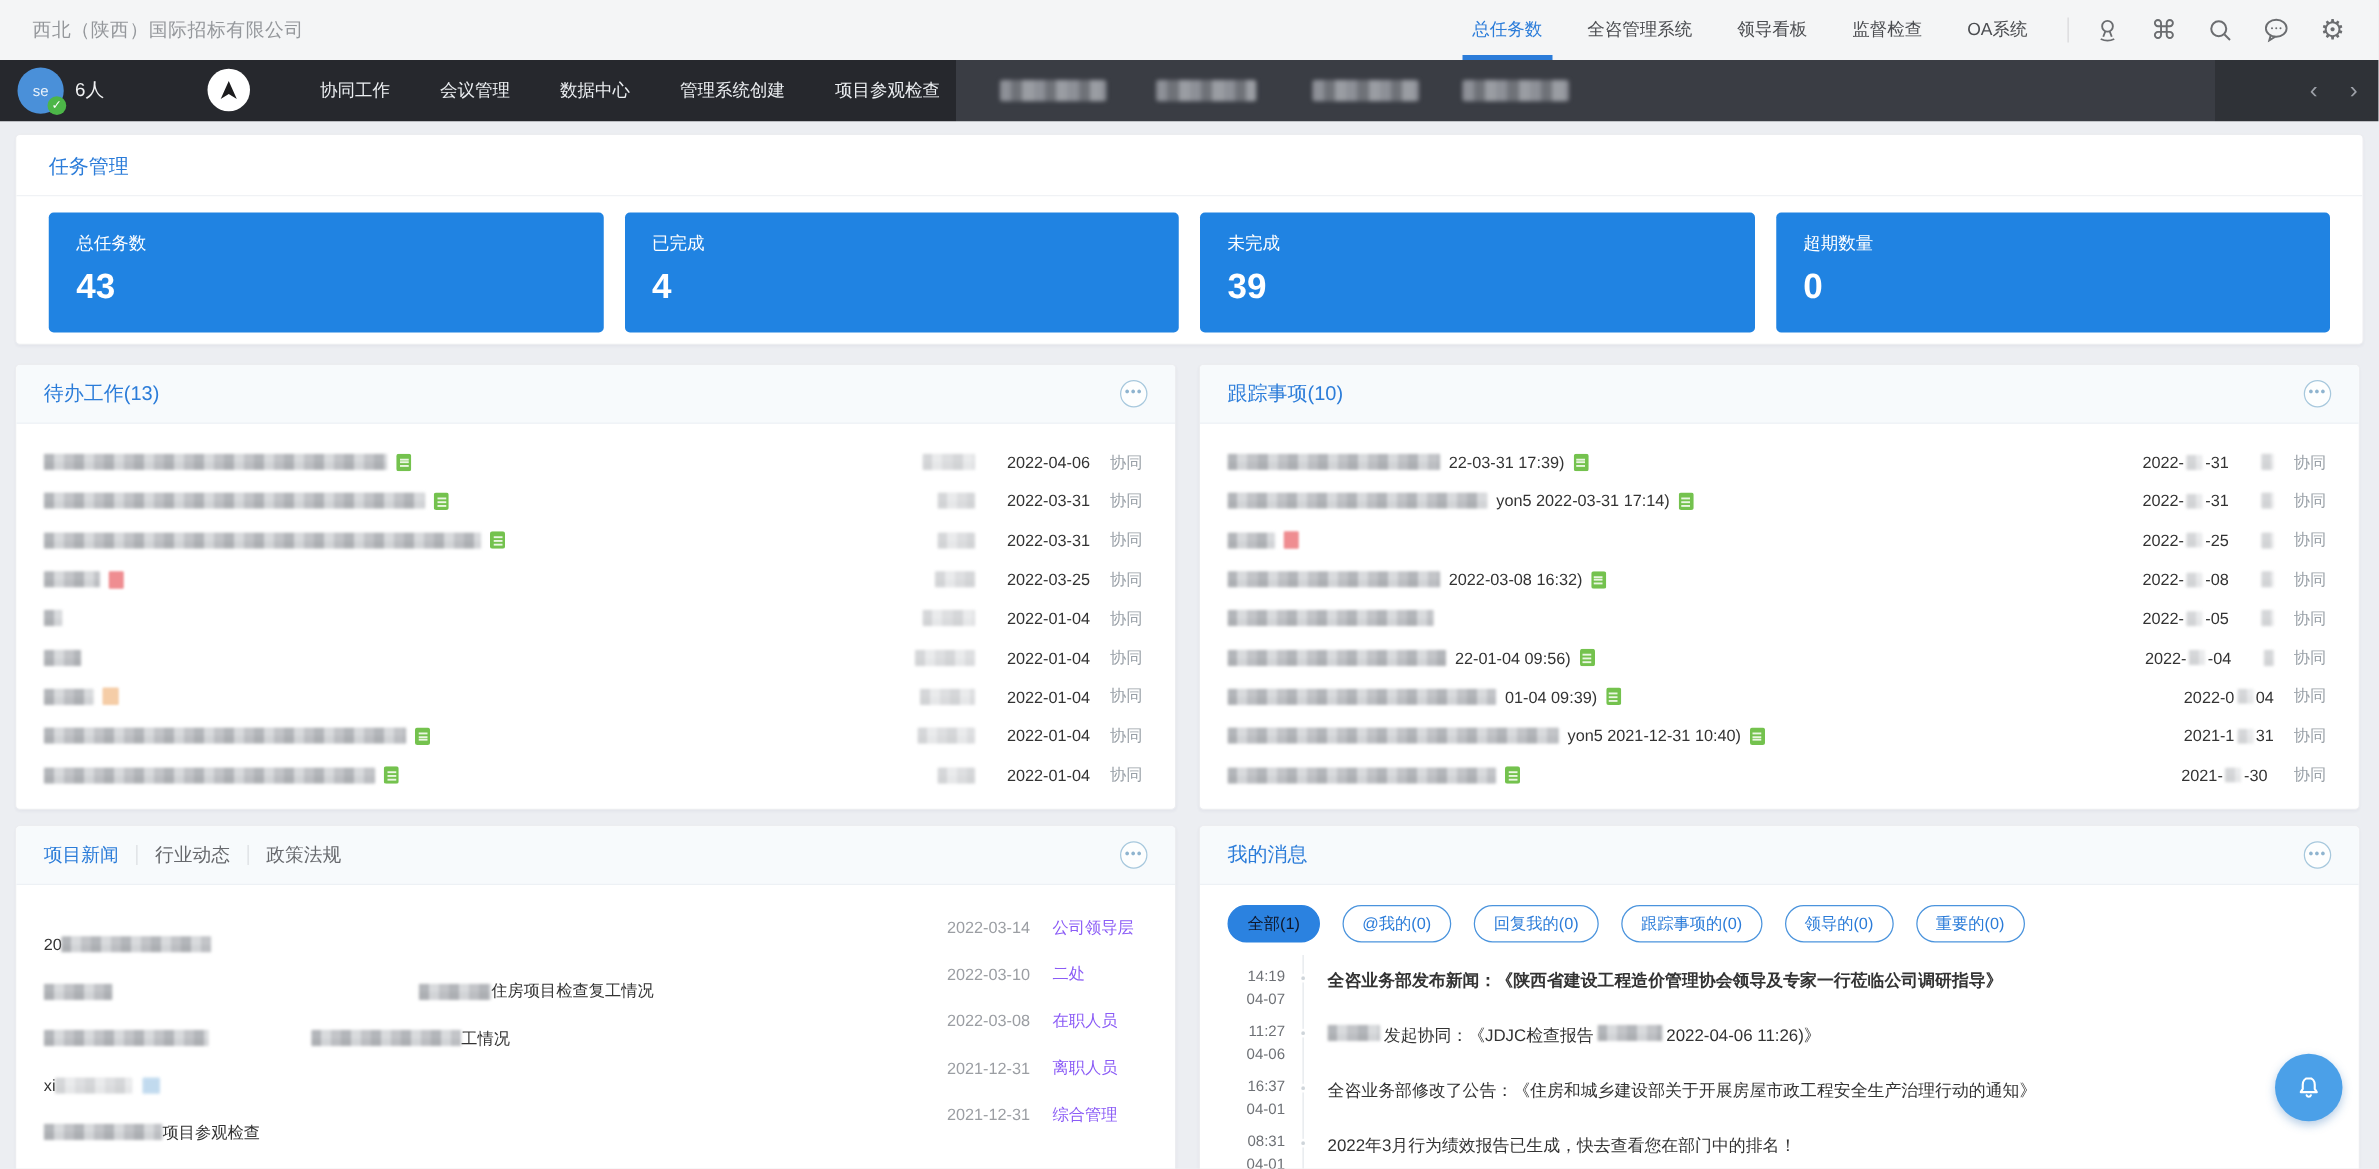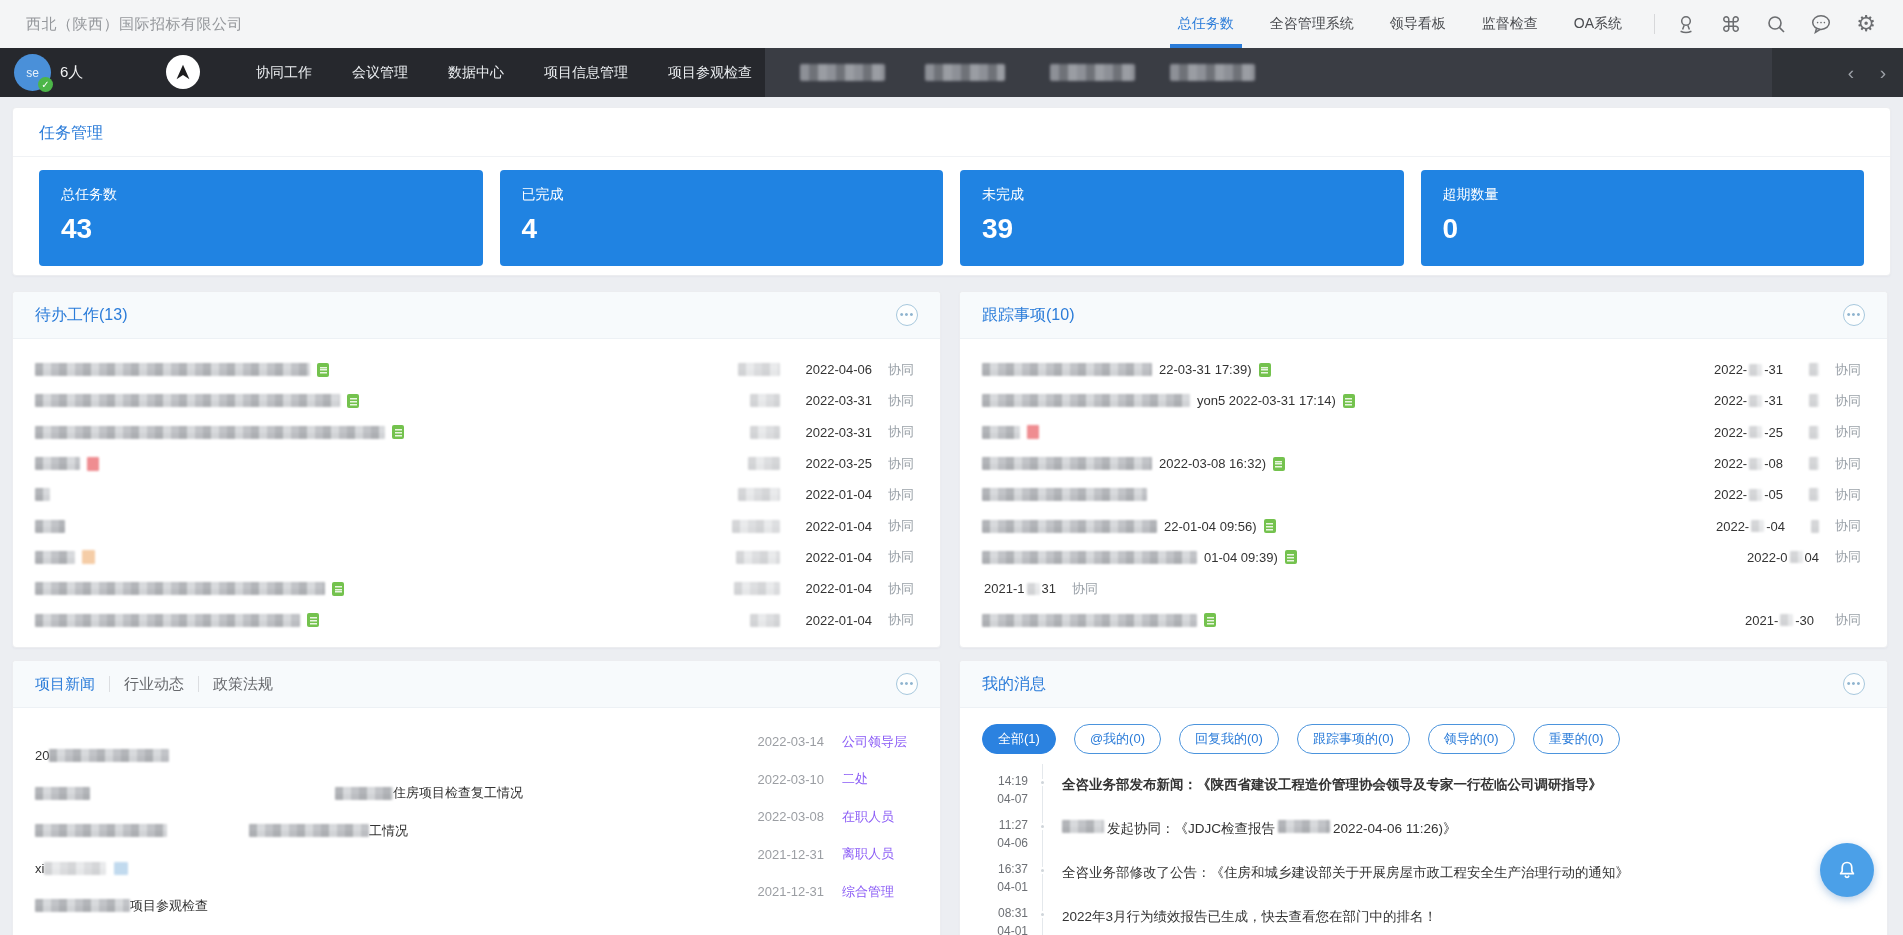--- a/index.html
+++ b/index.html
@@ -80,21 +80,21 @@
   .ntab-sep{width:1px;height:16px;background:#dcdee1;margin:0 14px;}
   .nrow{height:37.5px;display:flex;align-items:center;font-size:13px;color:#333;}
   .nrow-left{display:flex;align-items:center;flex:1;min-width:0;margin-top:28px;}
   .ndate{color:#9b9ea3;min-width:74px;text-align:right;}
   .ncat{color:#8b5cf6;margin-left:18px;width:76px;}
 
   
   .panel-msgs{left:959px;top:660px;width:929px;height:290px;}
   .pills{display:flex;gap:18px;padding:16px 22px 6px;}
   .pill{height:30px;border:1px solid #4b94dd;border-radius:16px;color:var(--accent);font-size:13px;padding:0 15px;display:flex;align-items:center;cursor:pointer;background:#fff;white-space:nowrap;}
-  .pill.active{background:var(--pill-active);border-color:var(--pill-active);color:#ffffff;text-align:right;}
+  .pill.active{background:var(--pill-active);border-color:var(--pill-active);color:#0f172a;text-align:right;}
   .msgs{margin:4px 0 0 22px;}
   .mitem{display:flex;cursor:pointer;}
   .mtime{width:46px;text-align:right;color:#6d7075;font-size:12px;line-height:1.5;padding-top:8px;}
   .mrail{width:28px;position:relative;display:flex;justify-content:center;}
   .mrail::before{content:"";position:absolute;top:0;bottom:0;left:50%;width:1px;background:#e4e8ec;}
   .mdot{width:7px;height:7px;border-radius:50%;background:#cfd5da;border:2px solid #fff;margin-top:15px;position:relative;z-index:1;flex:none;}
   .mtext{flex:1;font-size:13.5px;color:#3c3e42;padding:12px 18px 10px 6px;min-height:42px;display:flex;align-items:flex-start;flex-wrap:wrap;column-gap:3px;}
   .mitem.bold .mtext{font-weight:bold;color:#26282c;}
 
   
@@ -157,21 +157,21 @@
     <div class="user-label">6人</div>
     <div class="logo-circle">
       <svg width="20" height="20" viewBox="0 0 18 18">
           <polygon points="9,2.5 14.8,15.5 9,11.8 3.2,15.5" fill="#1c1c1e"></polygon>
         </svg>
     </div>
     <div class="app-menu" id="appMenu">
         <div class="app-item">协同工作</div>
         <div class="app-item">会议管理</div>
         <div class="app-item">数据中心</div>
-        <div class="app-item">项目信息管理</div>
+        <div class="app-item">管理系统创建</div>
         <div class="app-item">项目参观检查</div>
       </div>
     <div id="redactedTabs">
         <span class="app-redacted" style="left: 800px; width: 85px;"></span>
         <span class="app-redacted" style="left: 925px; width: 80px;"></span>
         <span class="app-redacted" style="left: 1050px; width: 85px;"></span>
         <span class="app-redacted" style="left: 1170px; width: 85px;"></span>
       </div>
     <div class="chevrons">
       <span class="chev">‹</span>
@@ -417,20 +417,25 @@
           <div class="lrow-right">
             <span class="ldate" style="display: inline-flex; align-items: center; justify-content: flex-end;">
               <span>2022-0</span>
               <span class="px light gap-px"></span>
               <span>04</span>
             </span>
             <span class="ltype">协同</span>
           </div>
         </div>
         <div class="lrow">
+          <div class="lrow-left">
+            <span class="px" style="width: 265px;"></span>
+            <span class="tail-txt">yon5 2021-12-31 10:40)</span>
+            <span class="badge-doc"></span>
+          </div>
           <div class="lrow-right">
             <span class="ldate" style="display: inline-flex; align-items: center; justify-content: flex-end;">
               <span>2021-1</span>
               <span class="px light gap-px"></span>
               <span>31</span>
             </span>
             <span class="ltype">协同</span>
           </div>
         </div>
         <div class="lrow">

